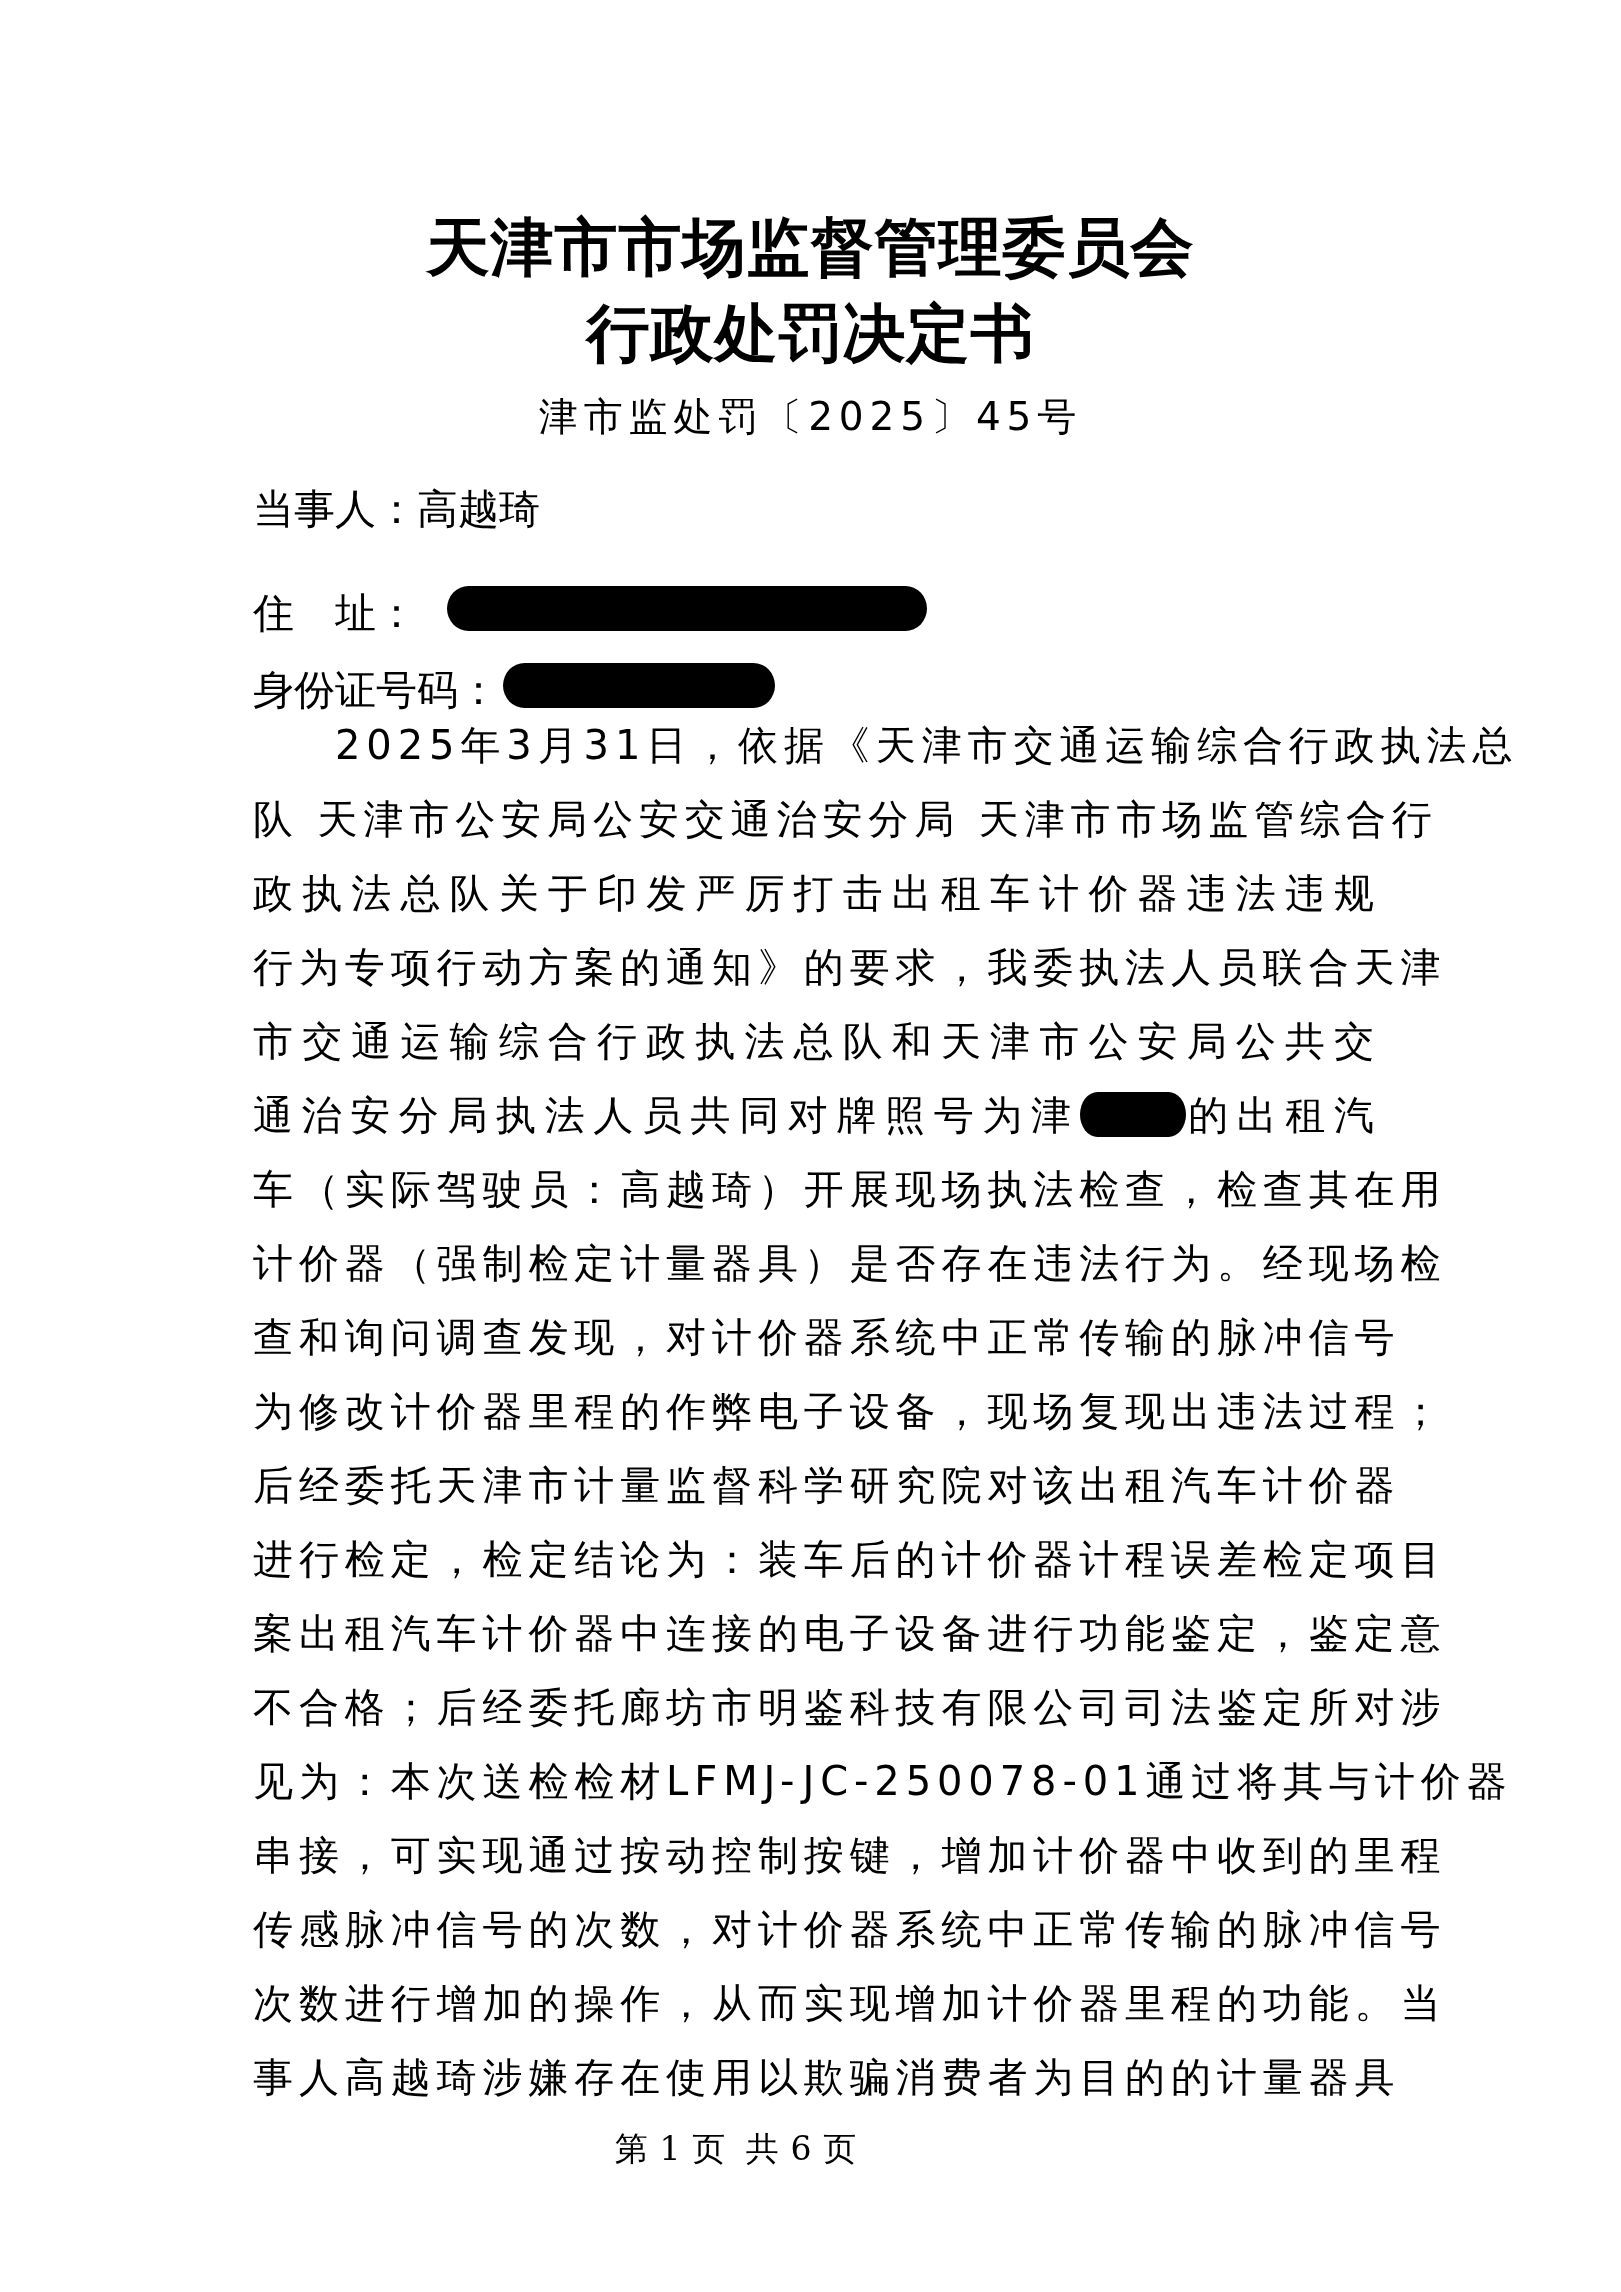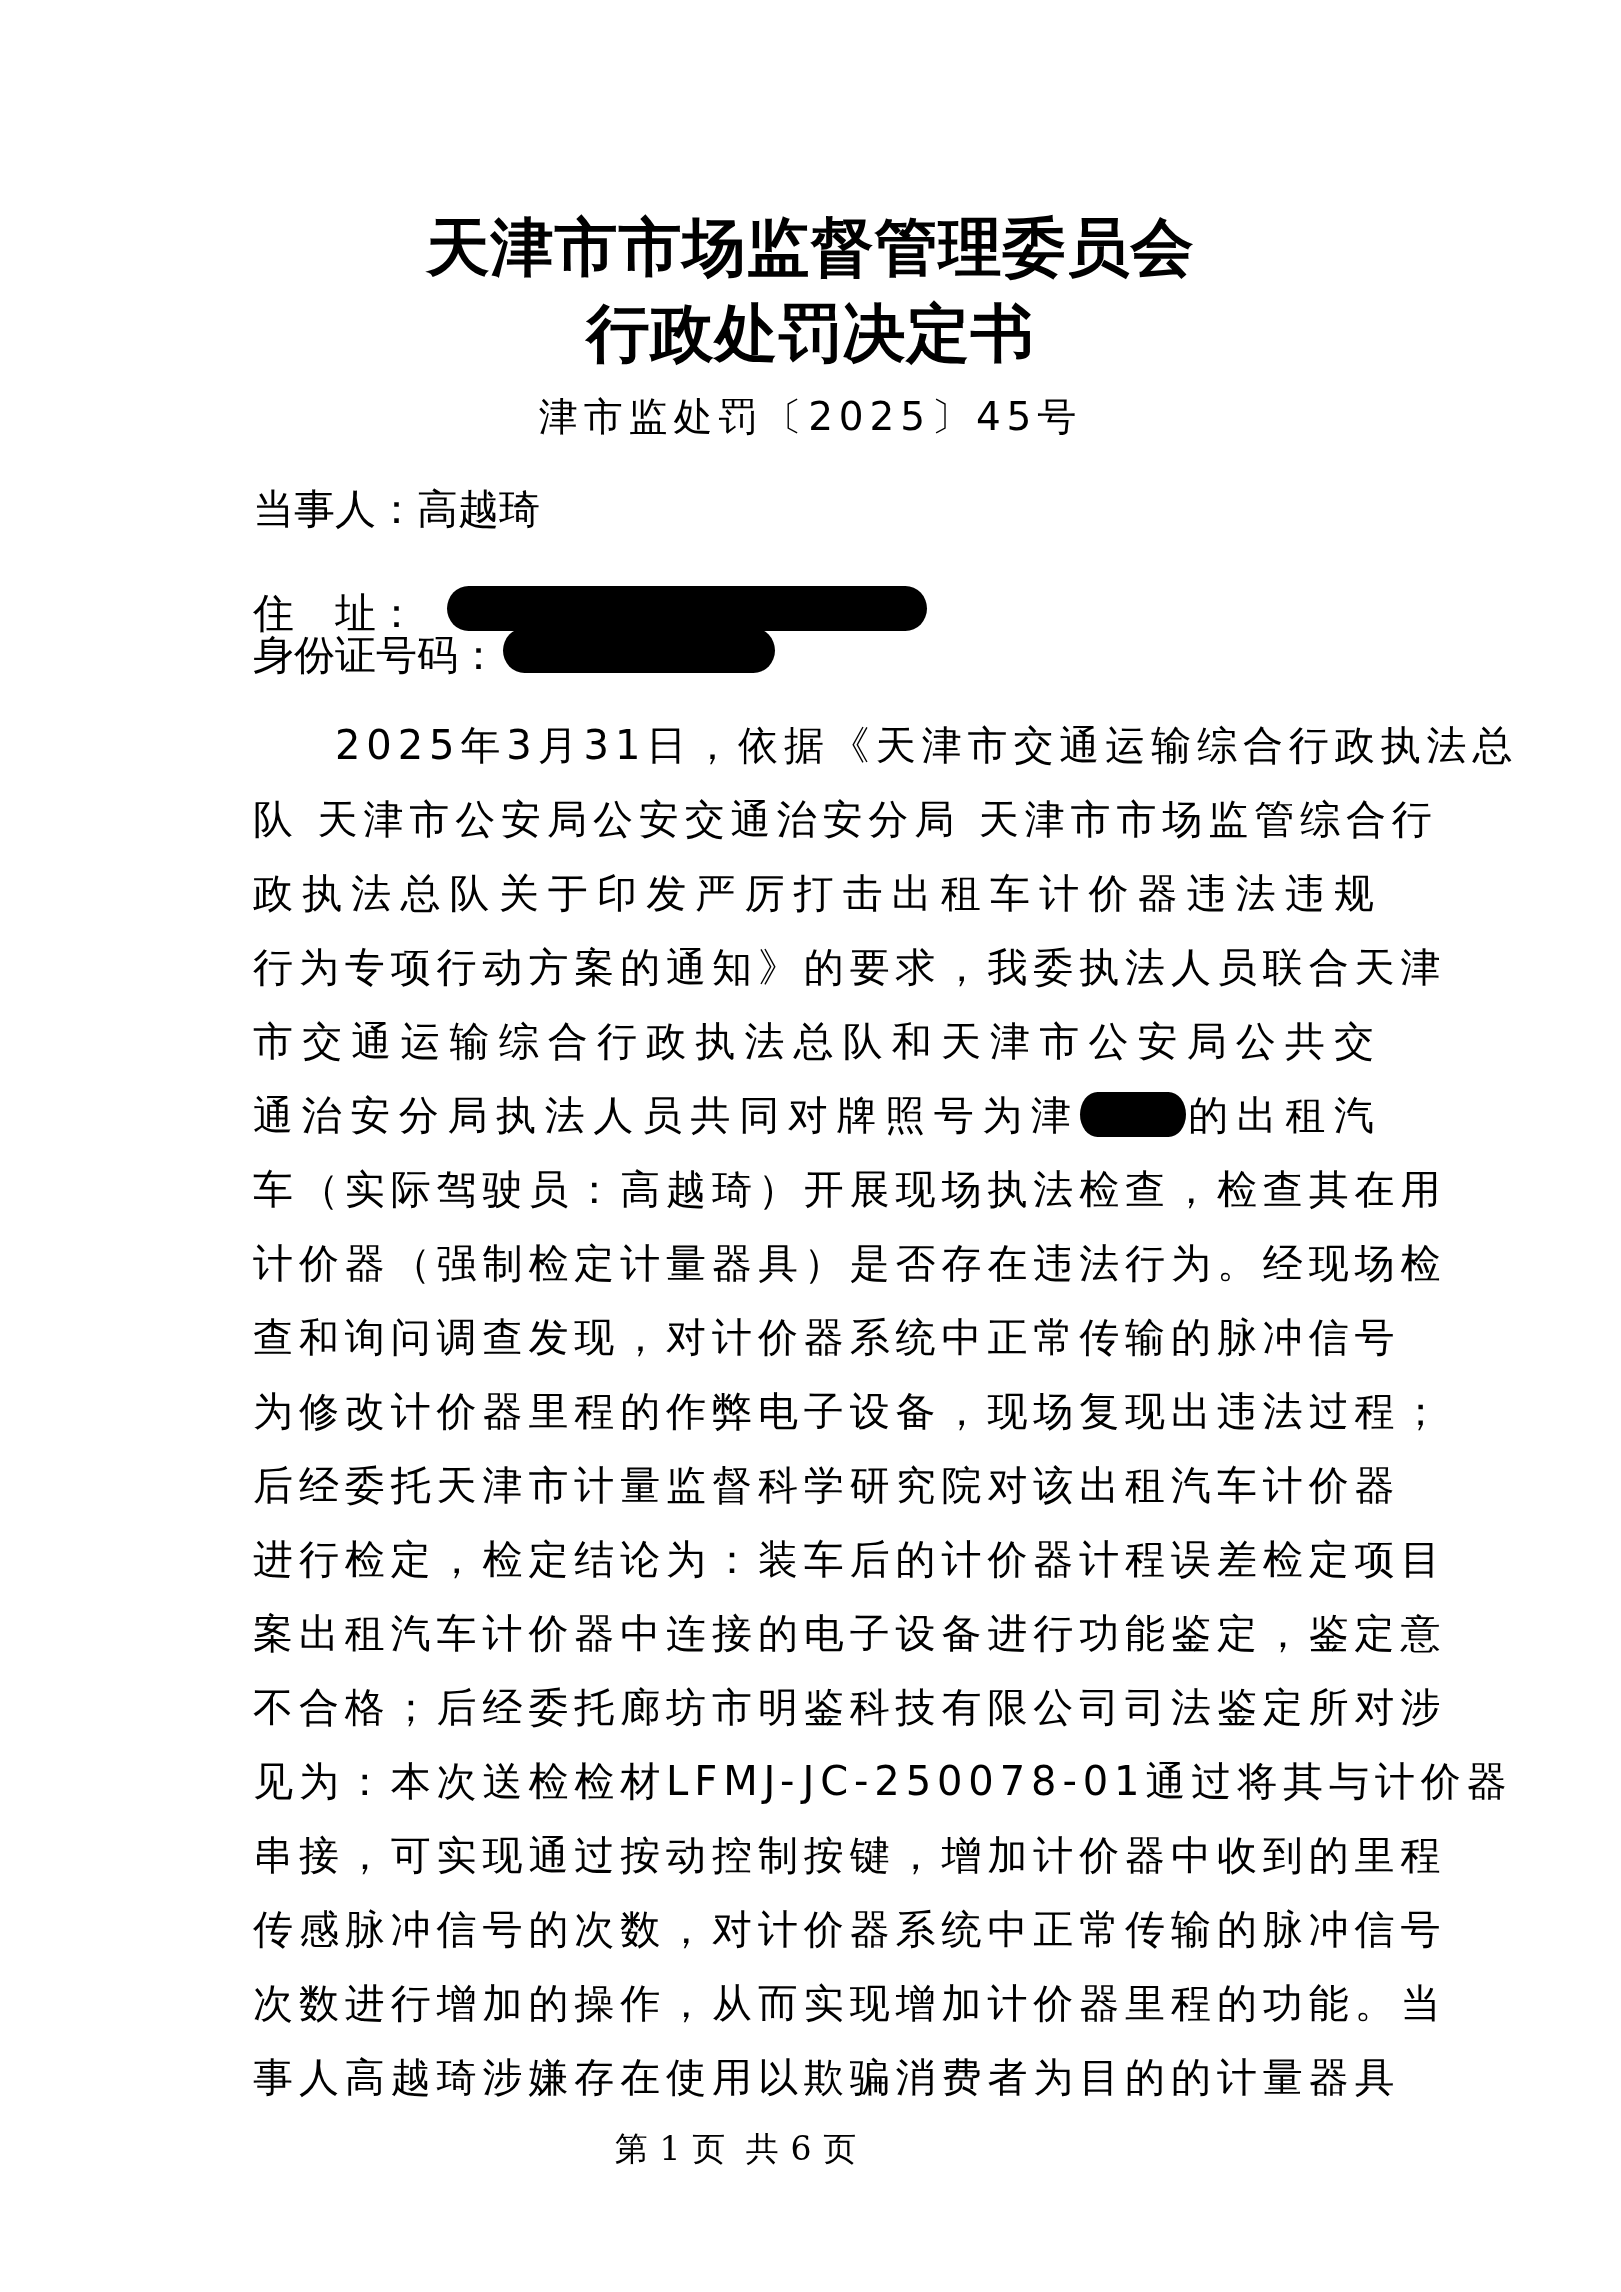--- a/index.html
+++ b/index.html
@@ -50,21 +50,21 @@
       left: 253px;
       font-size: 41px;
       line-height: 55px;
       font-family: "DejaVu Sans", "Liberation Sans", sans-serif;
       display: flex;
       align-items: flex-start;
       white-space: nowrap;
     }
     .field.f1 { top: 482px; }
     .field.f2 { top: 586px; gap: 24px; }
-    .field.f3 { top: 628px; }
+    .field.f3 { top: 663px; }
     .redact {
       display: inline-block;
       background: #000;
       border-radius: 21.6px / 50%;
       height: 45px;
       vertical-align: middle;
     }
     .field .label { display: inline-block; }
     .body-text {
       position: absolute;

